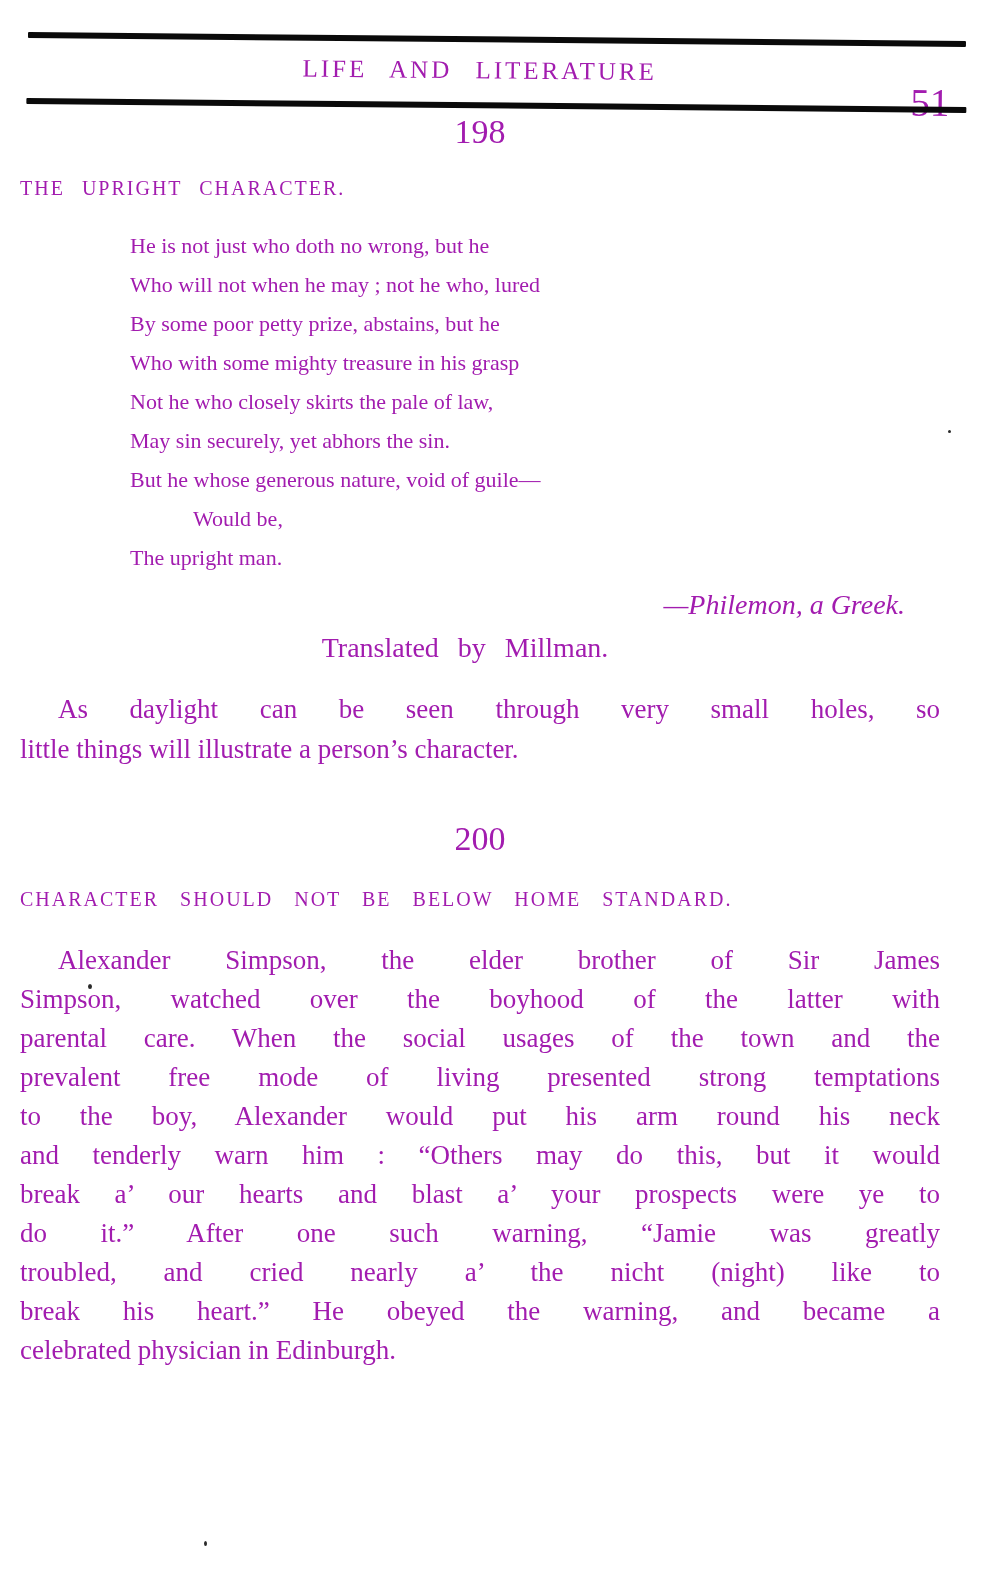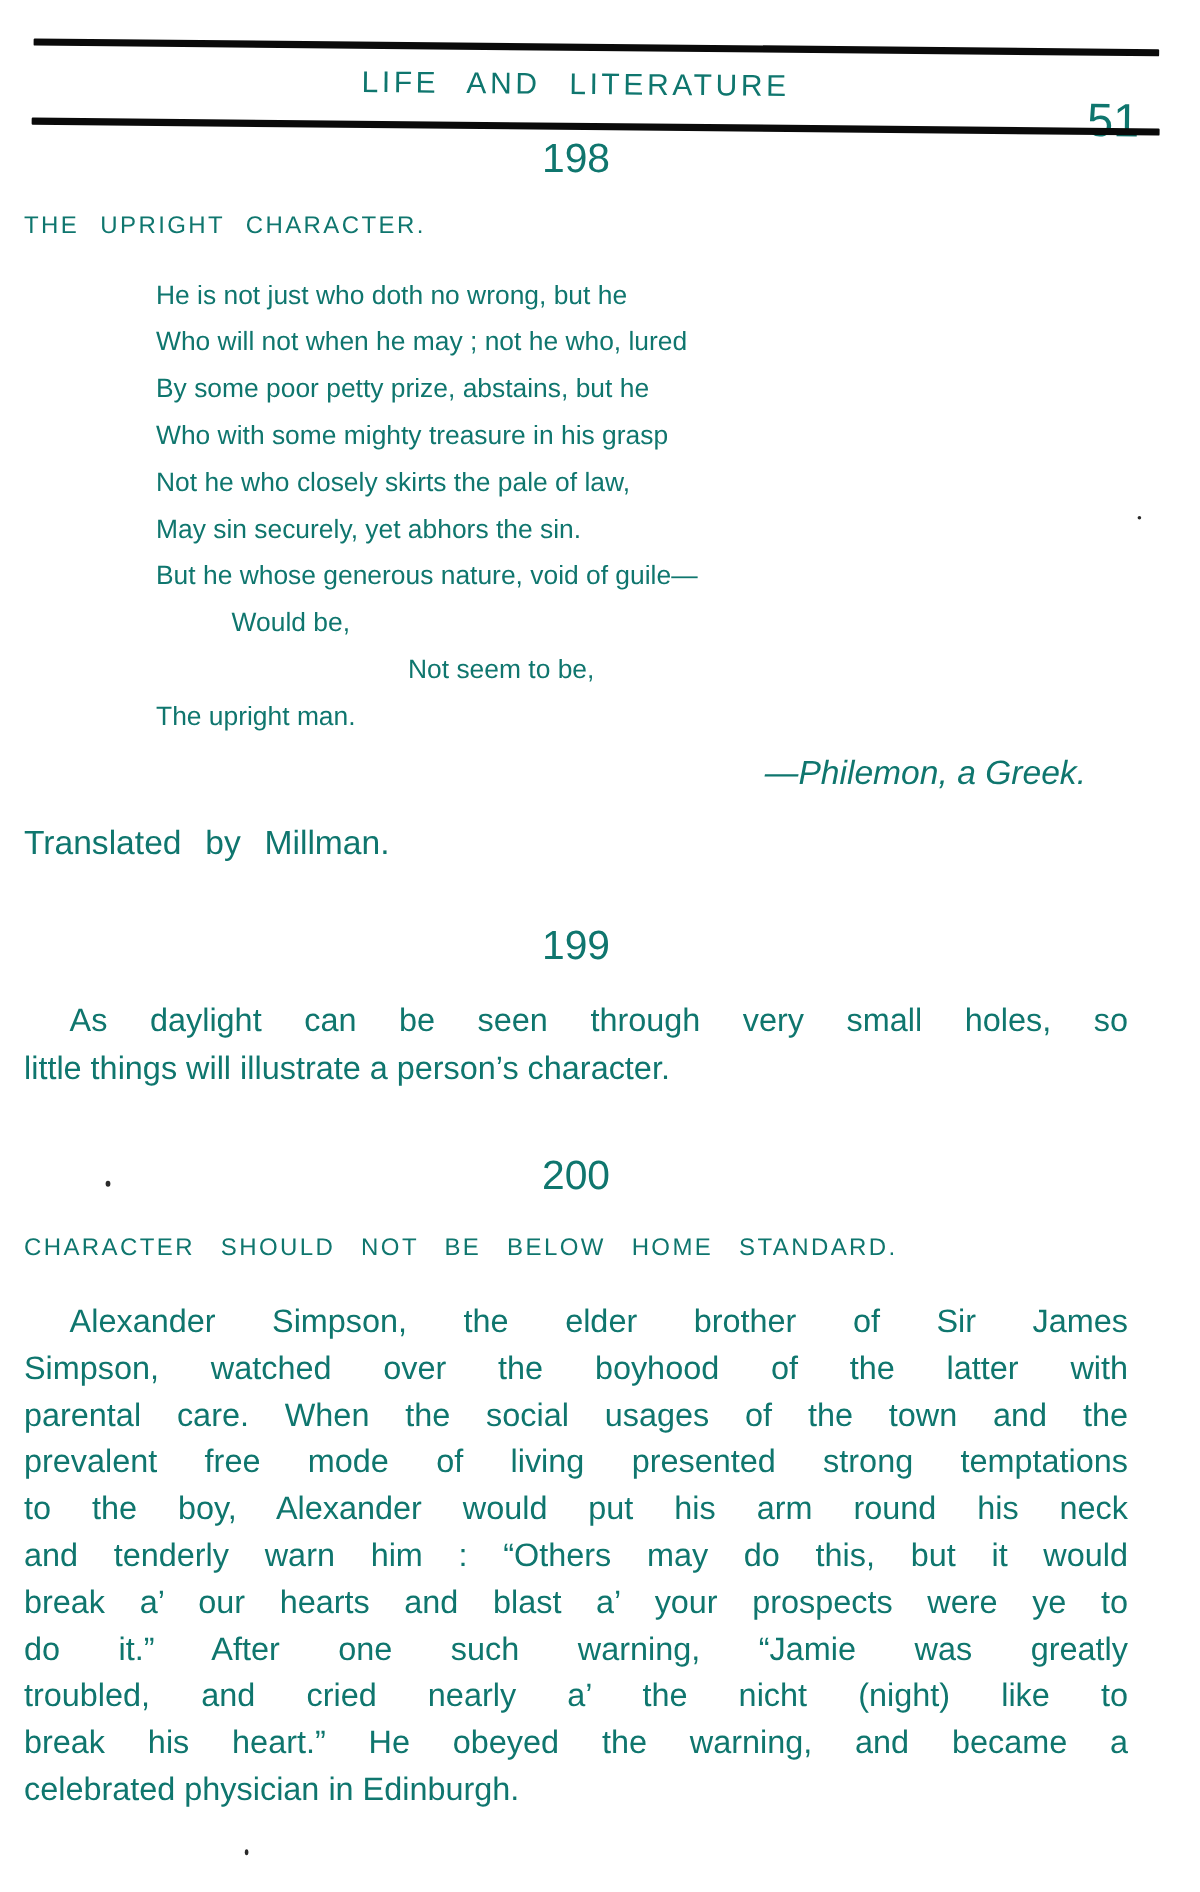--- a/index.html
+++ b/index.html
@@ -5,22 +5,22 @@
   html, body {
     margin: 0;
     padding: 0;
     background: #ffffff;
   }
   .page {
     position: relative;
     width: 1000px;
     height: 1577px;
     background: #ffffff;
-    color: #0f766e;
-    font-family: Liberation Sans, sans-serif;
+    color: #a21caf;
+    font-family: Liberation Serif, serif;
     overflow: hidden;
   }
 
   
   .header {
     position: relative;
     height: 112px;
     transform: rotate(0.55deg);
     transform-origin: 30px 36px;
   }
@@ -89,22 +89,22 @@
 
   .attribution {
     margin-top: 8px;
     text-align: right;
     padding-right: 35px;
     font-style: italic;
     font-size: 28px;
     line-height: 39px;
   }
   .translator {
-    margin-top: 20px;
-    text-align: left;
+    margin-top: 4px;
+    text-align: center;
     padding-right: 30px;
     font-size: 28px;
     line-height: 39px;
     word-spacing: 12px;
   }
 
   
   .para {
     font-size: 27px;
     line-height: 40px;
@@ -147,28 +147,26 @@
 
     <div class="poem">
       <div class="poem-line">He is not just who doth no wrong, but he</div>
       <div class="poem-line">Who will not when he may ; not he who, lured</div>
       <div class="poem-line">By some poor petty prize, abstains, but he</div>
       <div class="poem-line">Who with some mighty treasure in his grasp</div>
       <div class="poem-line">Not he who closely skirts the pale of law,</div>
       <div class="poem-line">May sin securely, yet abhors the sin.</div>
       <div class="poem-line">But he whose generous nature, void of guile—</div>
       <div class="poem-line ind-1">Would be,</div>
-      <div class="poem-line ind-2">Not seem to be,</div>
       <div class="poem-line ind-3">The upright man.</div>
     </div>
 
     <div class="attribution">—Philemon, a Greek.</div>
     <div class="translator">Translated by Millman.</div>
 
-    <div class="section-number num-199">199</div>
     <div class="para para-199">
       <div class="jline first-line-indent">As daylight can be seen through very small holes, so</div>
       <div class="lline">little things will illustrate a person’s character.</div>
     </div>
 
     <div class="section-number num-200">200</div>
     <div class="section-heading heading-200">CHARACTER SHOULD NOT BE BELOW HOME STANDARD.</div>
     <div class="para para-200">
       <div class="jline first-line-indent">Alexander Simpson, the elder brother of Sir James</div>
       <div class="jline">Simpson, watched over the boyhood of the latter with</div>

